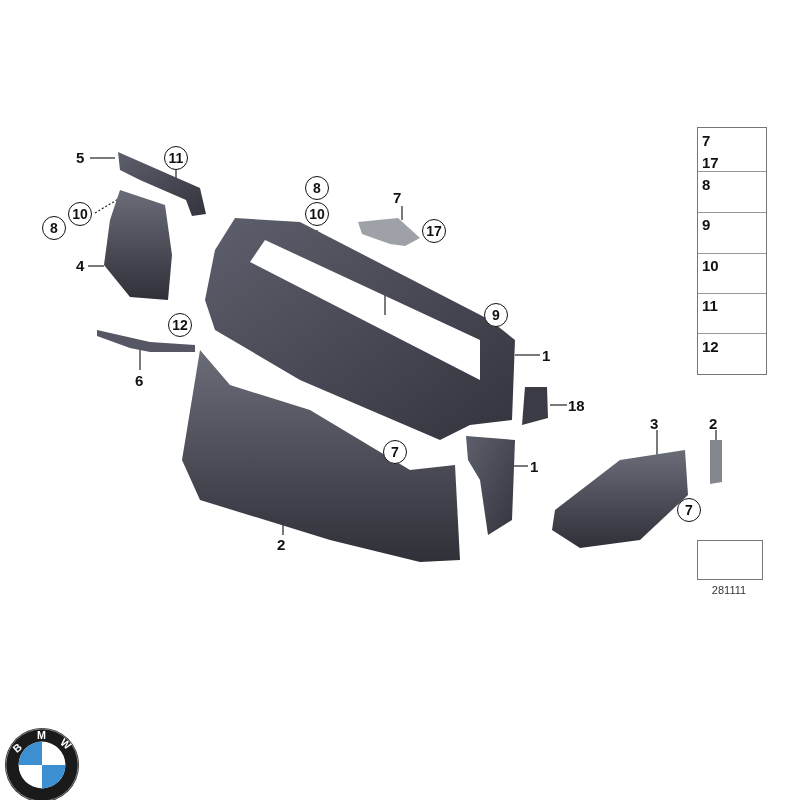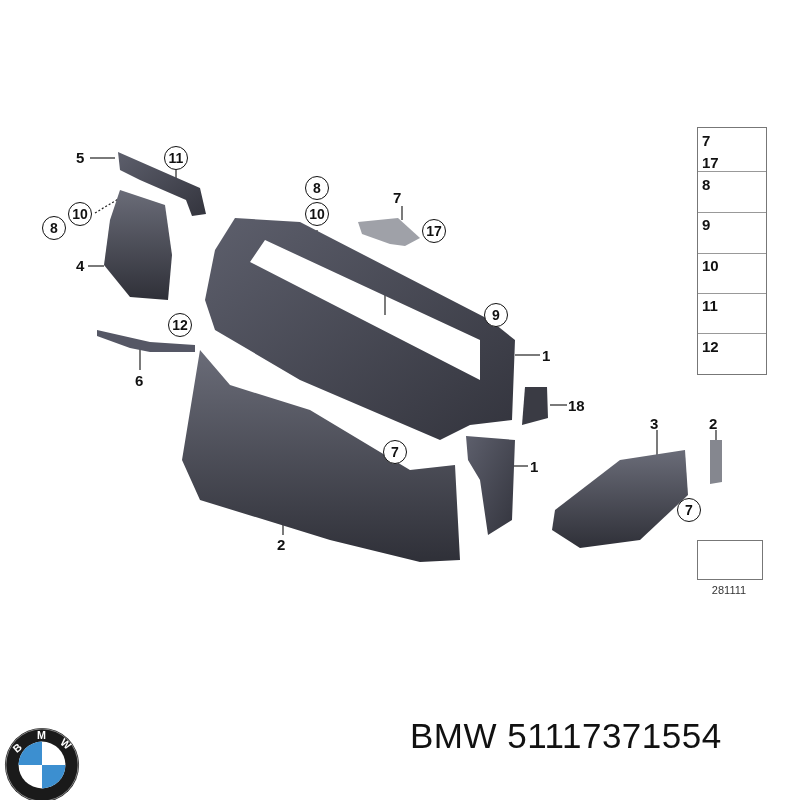--- a/index.html
+++ b/index.html
@@ -138,14 +138,13 @@
     <circle cx="40" cy="40" r="38" fill="#1a1a1a"></circle>
     <circle cx="40" cy="40" r="37" fill="none" stroke="#888" stroke-width="1"></circle>
     <circle cx="40" cy="40" r="24" fill="#fff"></circle>
     <path d="M40,40 L40,16 A24,24 0 0,0 16,40 Z" fill="#3c8fd0"></path>
     <path d="M40,40 L40,64 A24,24 0 0,0 64,40 Z" fill="#3c8fd0"></path>
     <text x="14" y="28" fill="#fff" font-size="11" font-weight="bold" font-family="Liberation Sans, sans-serif" transform="rotate(-40 14 28)">B</text>
     <text x="35" y="13" fill="#fff" font-size="11" font-weight="bold" font-family="Liberation Sans, sans-serif">M</text>
     <text x="58" y="18" fill="#fff" font-size="11" font-weight="bold" font-family="Liberation Sans, sans-serif" transform="rotate(40 58 18)">W</text>
   </svg>
 
-  <div class="title">BMW 51117371554</div>
 </div>
 
 </body></html>

